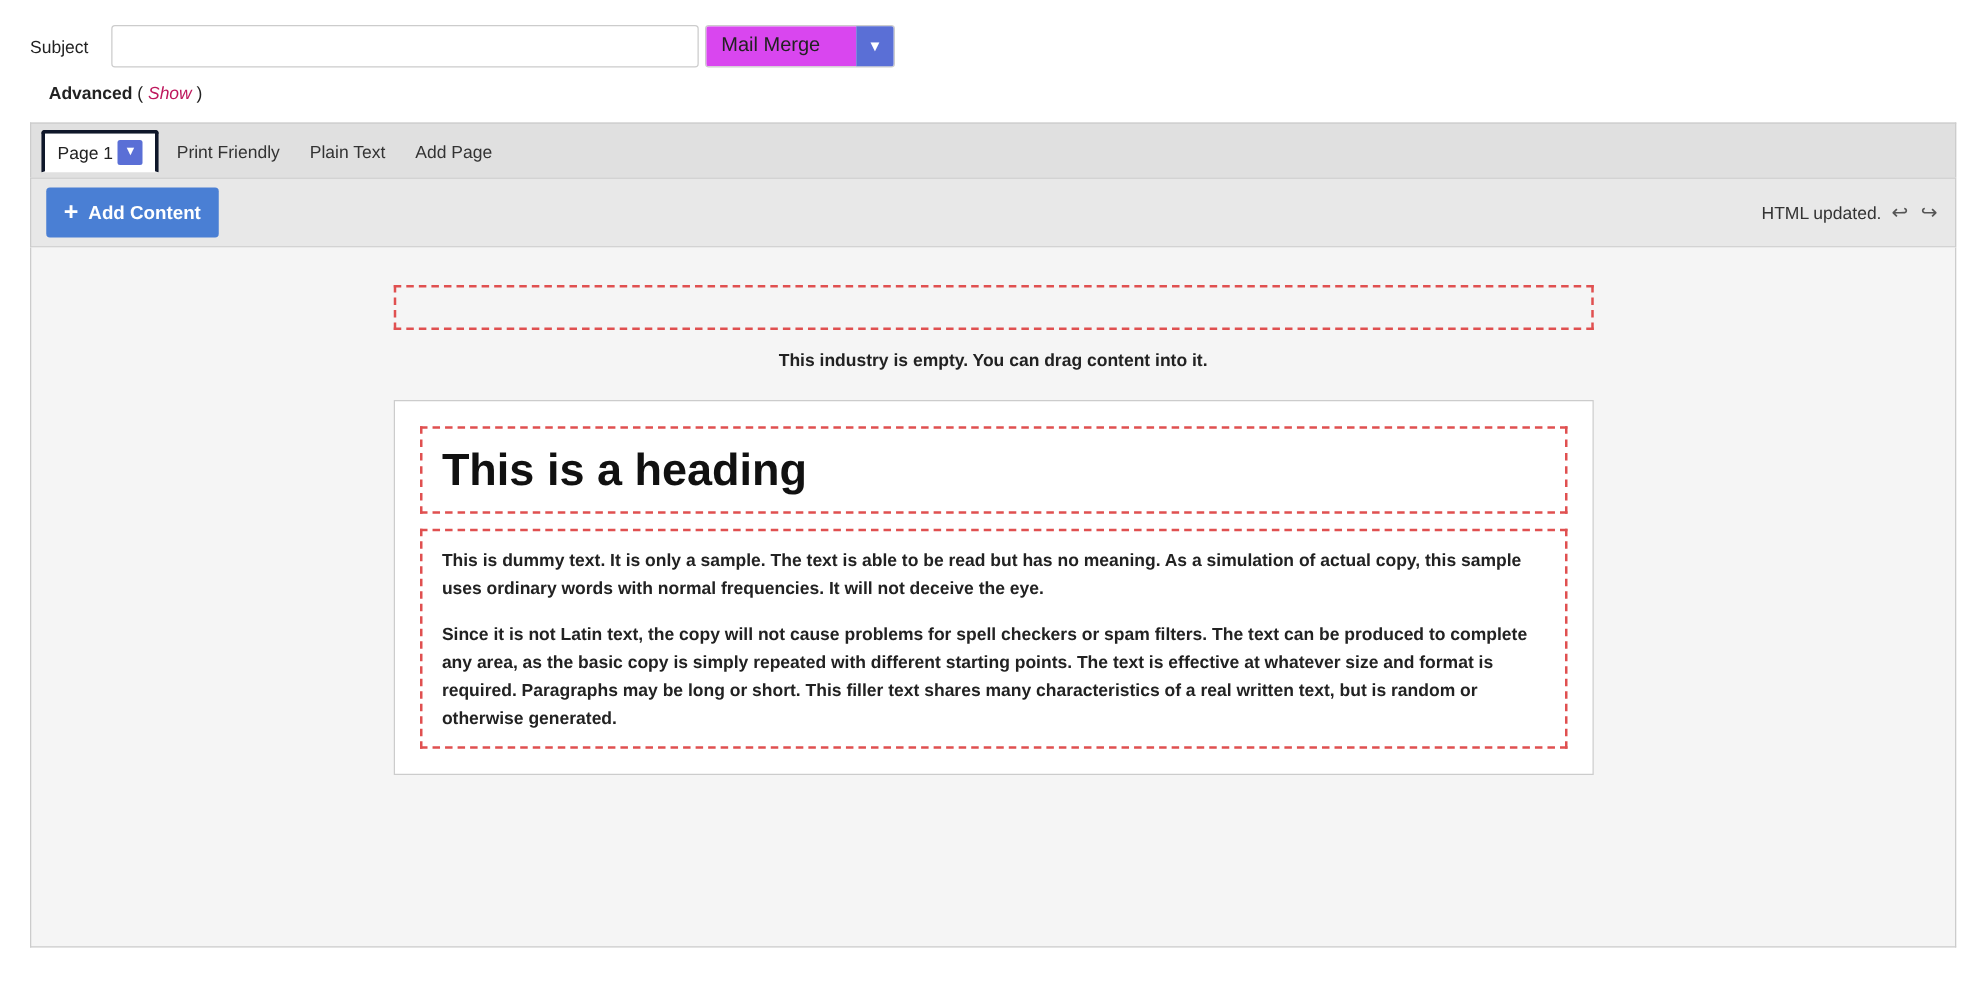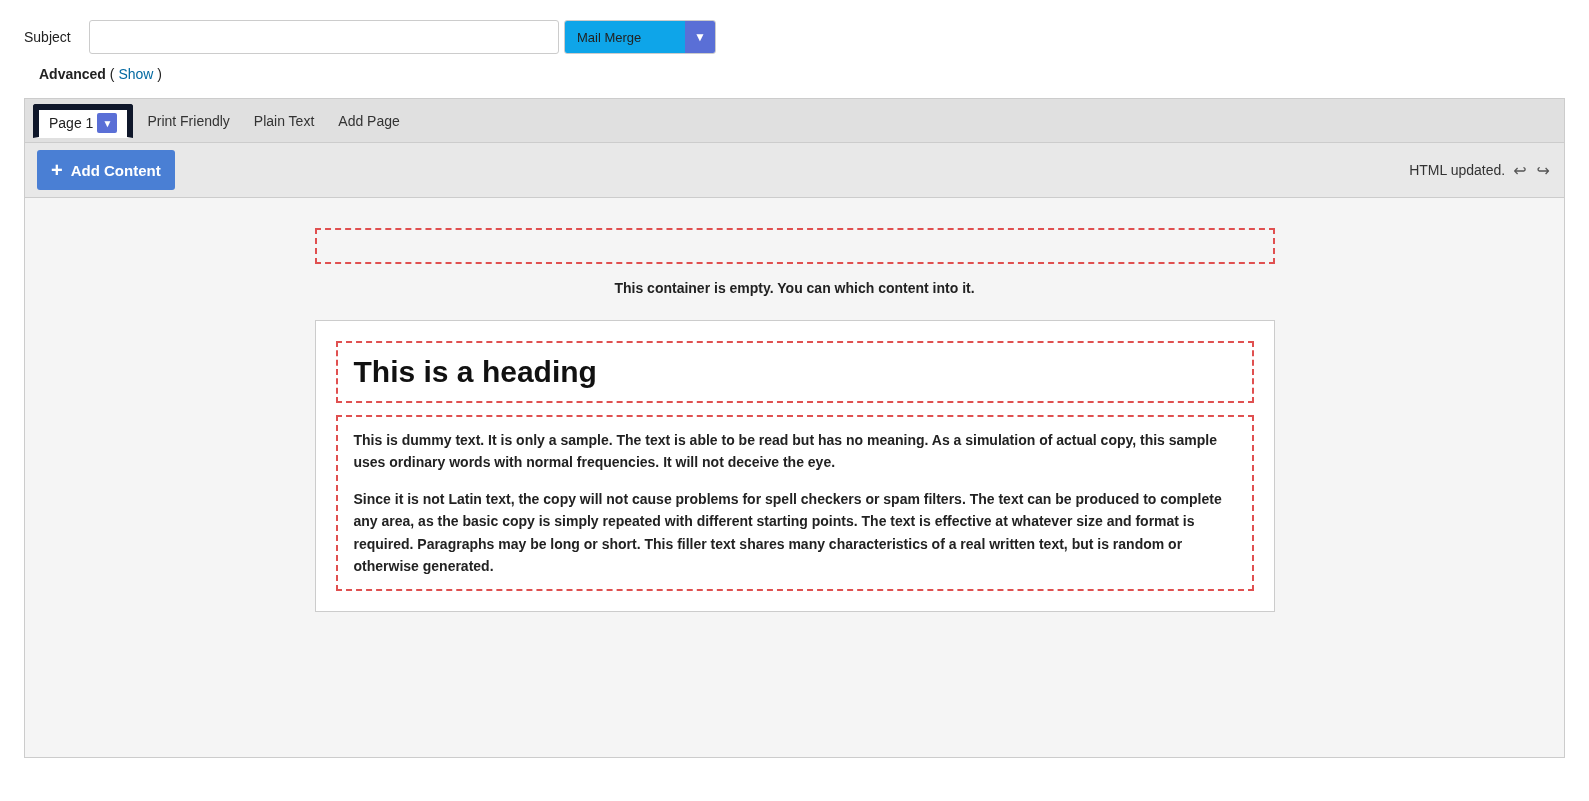--- a/index.html
+++ b/index.html
@@ -40,22 +40,22 @@
     .mail-merge-wrapper {
       display: flex;
       align-items: center;
       border: 1px solid #ccc;
       border-radius: 3px;
       overflow: hidden;
       height: 34px;
     }
     .mail-merge-text {
       padding: 0 12px;
-      font-size: 13px;
-      background: #0ea5e9;
+      font-size: 16px;
+      background: #d946ef;
       height: 100%;
       display: flex;
       align-items: center;
       min-width: 120px;
     }
     .mail-merge-btn {
       background: #5a6fd6;
       border: none;
       color: white;
       width: 30px;
@@ -70,43 +70,44 @@
     
     .advanced-row {
       margin-bottom: 16px;
       font-size: 14px;
     }
     .advanced-label {
       font-weight: bold;
       margin-left: 15px;
     }
     .advanced-show {
-      color: #0369a1;
+      color: #be185d;
       cursor: pointer;
       text-decoration: none;
+      font-style: italic;
     }
 
     
     .tabs-bar {
       background: #e0e0e0;
       border: 1px solid #ccc;
       border-bottom: none;
       display: flex;
       align-items: center;
       padding: 0 8px;
       height: 44px;
       gap: 4px;
     }
     .tab-item {
       display: flex;
       align-items: center;
       gap: 4px;
       padding: 6px 10px;
       background: #fff;
-      border: 6px solid #0f172a;
+      border: 3px solid #0f172a;
       border-radius: 3px 3px 0 0;
       cursor: pointer;
       font-size: 14px;
       height: 34px;
     }
     .tab-item.active {
       background: #fff;
       border-bottom: 1px solid #fff;
     }
     .tab-dropdown-btn {
@@ -216,21 +217,21 @@
       padding: 20px;
     }
 
     
     .heading-block {
       border: 2px dashed #e05050;
       padding: 12px 16px;
       margin-bottom: 12px;
     }
     .heading-text {
-      font-size: 30px;
+      font-size: 36px;
       font-weight: bold;
       color: #111;
     }
 
     
     .text-block {
       border: 2px dashed #e05050;
       padding: 12px 16px;
     }
     .text-block p {
@@ -291,21 +292,21 @@
       </button>
       <button class="redo-btn">
         <span>↪</span>
       </button>
     </div>
   </div>
 
   <div class="content-area">
 
     <div class="empty-container"></div>
-    <div class="empty-container-msg">This container is empty. You can which content into it.</div>
+    <div class="empty-container-msg">This industry is empty. You can drag content into it.</div>
 
     <div class="page-content-box">
 
       <div class="heading-block">
         <span class="heading-text">This is a heading</span>
       </div>
 
       <div class="text-block">
         <p>This is dummy text. It is only a sample. The text is able to be read but has no meaning. As a simulation of actual copy, this sample uses ordinary words with normal frequencies. It will not deceive the eye.</p>
         <p>Since it is not Latin text, the copy will not cause problems for spell checkers or spam filters. The text can be produced to complete any area, as the basic copy is simply repeated with different starting points. The text is effective at whatever size and format is required. Paragraphs may be long or short. This filler text shares many characteristics of a real written text, but is random or otherwise generated.</p>

